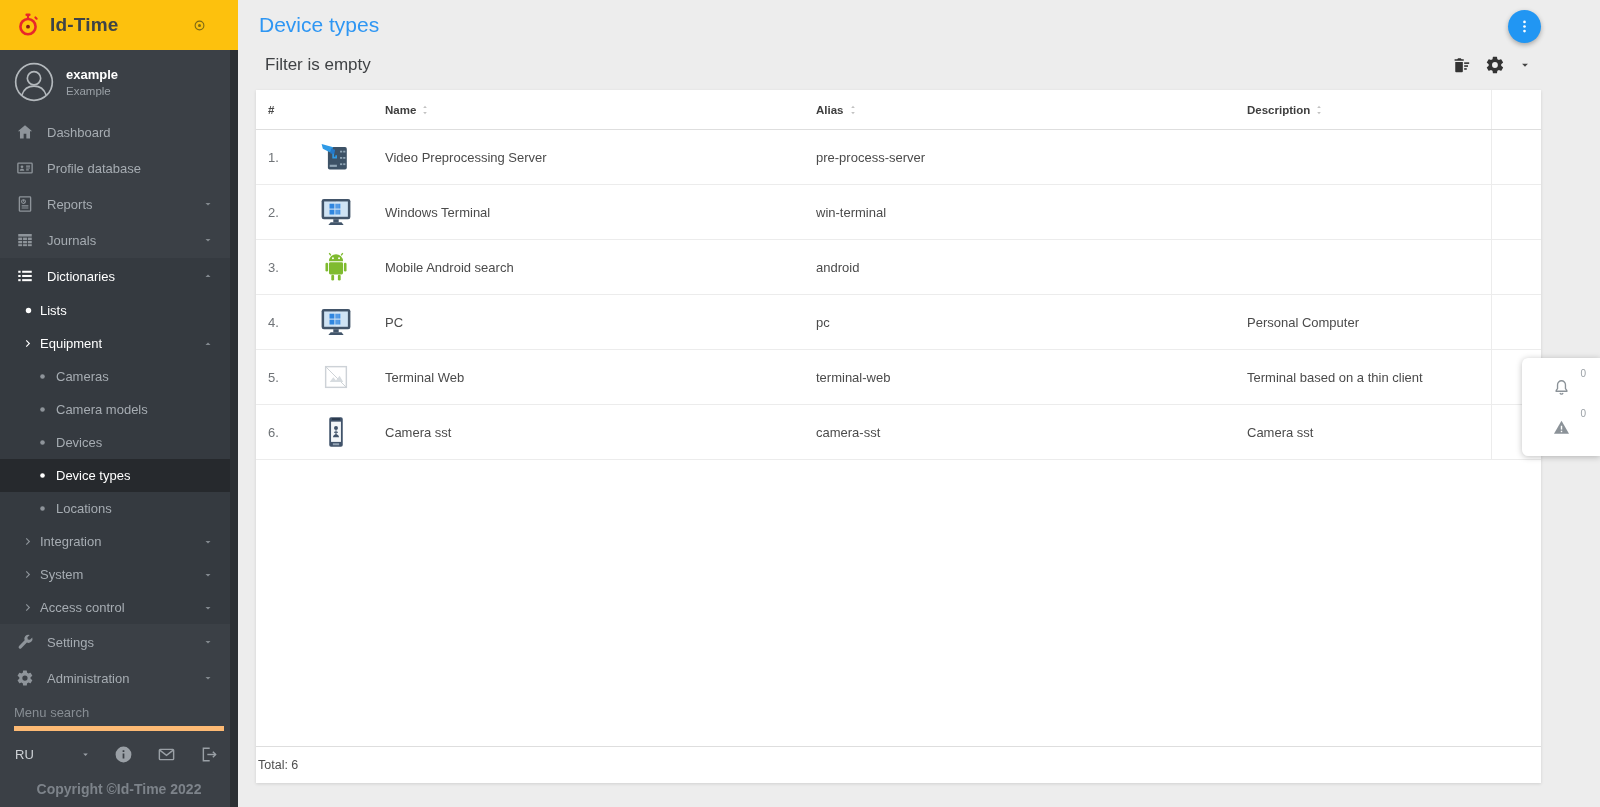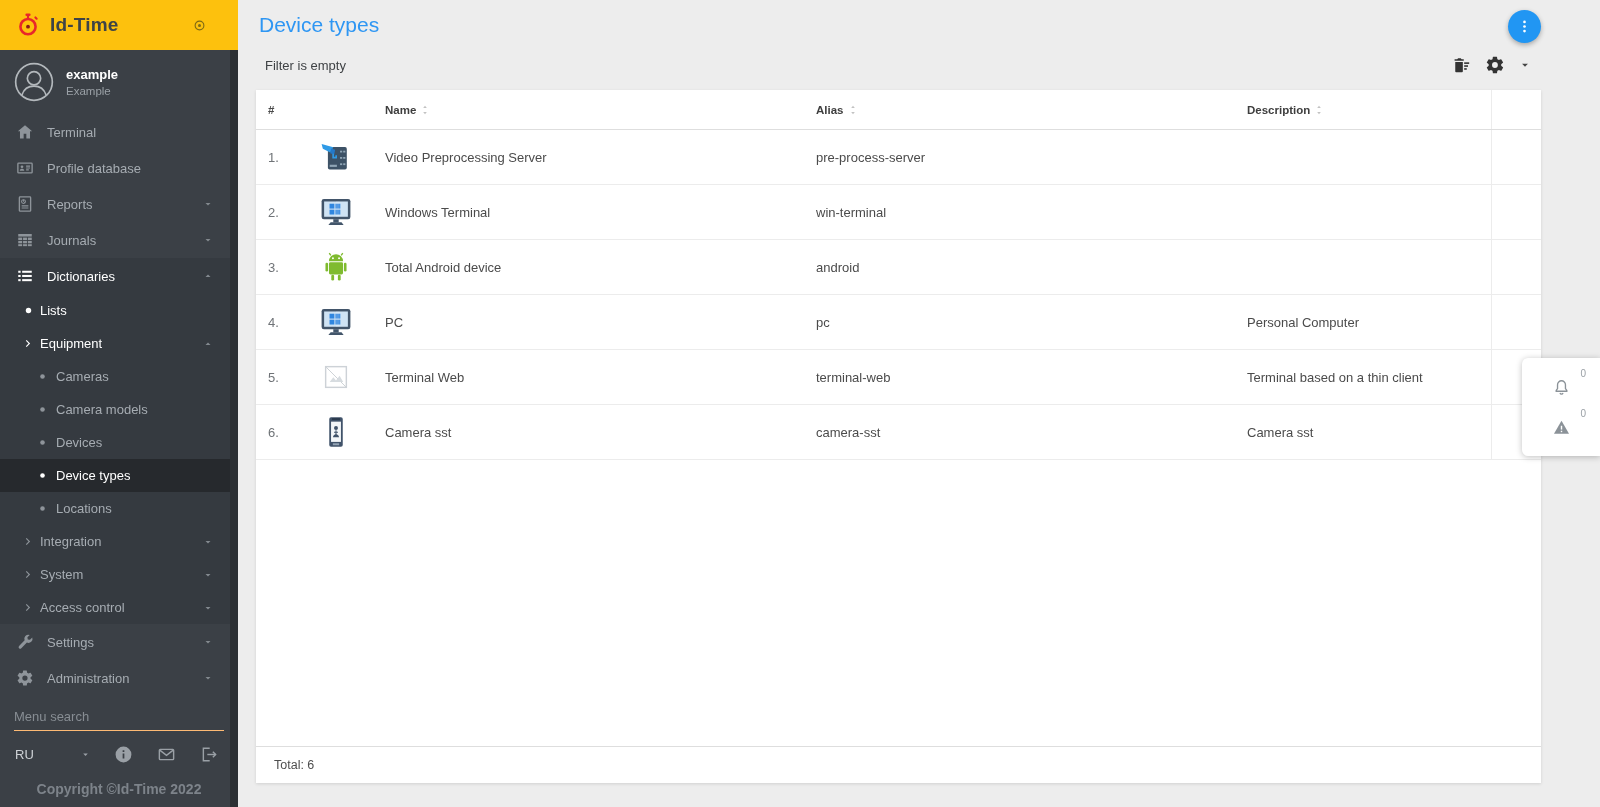--- a/index.html
+++ b/index.html
@@ -30,57 +30,57 @@
   .nav-item.act  { color:#ffffff; }
   .nav-item .mark { color:#8e949a; flex-shrink:0; }
   .nav-item.act .mark { color:#fff; }
   .l0 .mark { width:18px; height:18px; margin-right:13px; }
   .l1 .mark { width:13px; height:13px; margin-right:5px; }
   .l2 .mark { width:11px; height:11px; margin-right:8px; }
   .nav-item .caret { position:absolute; right:16px; width:12px; height:12px; color:#83898f; }
   .lab { white-space:nowrap; }
 
   .menu-search-wrap { padding:6px 14px 4px; flex-shrink:0; }
-  .menu-search { width:100%; background:transparent; border:none; border-bottom:1px solid #fdba74; color:#d6dade; font-size:13px; padding:4px 0 6px; outline:none; font-family:"Liberation Sans", sans-serif; }
+  .menu-search { width:100%; background:transparent; border:none; border-bottom:5px solid #fdba74; color:#d6dade; font-size:13px; padding:4px 0 6px; outline:none; font-family:"Liberation Sans", sans-serif; }
   .menu-search::placeholder { color:#878d93; }
 
   .side-foot { display:flex; align-items:center; padding:10px 20px 8px 15px; gap:0; flex-shrink:0; justify-content:space-between; }
   .lang { display:flex; align-items:center; gap:46px; color:#ced2d6; font-size:13px; cursor:pointer; }
   .caret-sm { width:11px; height:11px; color:#9aa0a6; }
   .foot-icn { width:19px; height:19px; color:#9aa0a6; cursor:pointer; }
   .copyright { text-align:center; font-size:14px; font-weight:bold; color:#7d838a; padding:9px 0 10px; flex-shrink:0; }
 
   
   .main { flex:1; position:relative; height:807px; }
   .page-title { padding:13px 0 0 21px; font-size:21px; color:#2e96f3; }
   .fab { position:absolute; top:10px; right:59px; width:33px; height:33px; border-radius:50%; border:none; background:#2196f3; box-shadow:0 2px 5px rgba(0,0,0,.3); cursor:pointer; display:flex; align-items:center; justify-content:center; }
   .fab .icn { width:17px; height:17px; color:#fff; }
 
   .filter-bar { margin:9px 60px 0 18px; height:38px; display:flex; align-items:center; padding:0 8px 0 9px; }
-  .filter-text { font-size:13px; color:#3f4245; }
+  .filter-text { font-size:17px; color:#3f4245; }
   .filter-bar .spacer { flex:1; }
   .tool { width:20px; height:20px; color:#333; margin-left:15px; cursor:pointer; }
   .caret-tool { width:14px; height:14px; color:#444; margin-left:13px; }
 
   .table-card { position:absolute; left:18px; top:90px; width:1285px; bottom:24px; background:#fff; box-shadow:0 1px 3px rgba(0,0,0,.12); display:flex; flex-direction:column; }
   .thead { display:flex; align-items:center; height:40px; border-bottom:1px solid #dedede; flex-shrink:0; }
   .th { display:flex; align-items:center; font-size:11.5px; font-weight:bold; color:#3e3e3e; height:100%; }
   .trow { display:flex; align-items:center; height:55px; border-bottom:1px solid #ececec; flex-shrink:0; }
   .td { display:flex; align-items:center; font-size:13px; color:#4b4b4b; height:100%; }
   .c-num  { width:45px;  padding-left:12px; color:#6f7377; }
   .c-icon { width:70px;  justify-content:center; }
   .c-name { width:431px; padding-left:14px; }
   .c-alias{ width:431px; padding-left:14px; }
   .c-desc { width:258px; padding-left:14px; }
   .c-end  { width:50px;  border-left:1px solid #ececec; }
   .th.c-num { color:#4a4a4a; }
   .sort { width:12px; height:12px; margin-left:3px; color:#9a9a9a; }
   .row-icn { width:36px; height:36px; }
   .tfill { flex:1; }
-  .tfoot { height:37px; border-top:1px solid #dedede; display:flex; align-items:center; padding-left:18px; font-size:12.5px; color:#4e4e4e; flex-shrink:0; }
+  .tfoot { height:37px; border-top:1px solid #dedede; display:flex; align-items:center; padding-left:2px; font-size:12.5px; color:#4e4e4e; flex-shrink:0; }
 
   .notif { position:absolute; top:358px; right:0; width:78px; background:#fff; border-radius:6px 0 0 6px; box-shadow:0 1px 6px rgba(0,0,0,.25); padding:9px 0; }
   .notif-item { position:relative; height:40px; display:flex; align-items:center; justify-content:center; cursor:pointer; }
   .n-icn { width:19px; height:19px; color:#8b9298; }
   .n-count { position:absolute; top:1px; right:14px; font-size:10px; color:#9aa0a6; }
 </style>
 </head>
 <body>
 
 <aside class="sidebar">
@@ -117,21 +117,21 @@
     </div>
   </div>
 
   <nav class="nav">
       <div class="nav-item l0">
         <span class="icn mark">
           <svg viewBox="0 0 24 24" fill="currentColor">
             <path d="M12 3L2.5 11h2.8v9.5h4.9v-6.2h3.6v6.2h4.9V11h2.8z"></path>
           </svg>
         </span>
-        <span class="lab">Terminal</span>
+        <span class="lab">Dashboard</span>
       </div>
       <div class="nav-item l0">
         <span class="icn mark">
           <svg viewBox="0 0 24 24">
             <rect x="2.5" y="5.5" width="19" height="13" rx="1" fill="none" stroke="currentColor" stroke-width="1.8"></rect>
             <circle cx="8" cy="10.3" r="1.8" fill="currentColor"></circle>
             <path d="M5 15.6c0-1.8 1.6-2.6 3-2.6s3 .8 3 2.6z" fill="currentColor"></path>
             <path d="M13.5 9.5h5.2M13.5 12h5.2M13.5 14.5h3.6" stroke="currentColor" stroke-width="1.4" fill="none"></path>
           </svg>
         </span>
@@ -492,21 +492,21 @@
                   <rect x="28.8" y="15.4" width="2.9" height="9.6" rx="1.4"></rect>
                   <rect x="14.8" y="28.6" width="3.1" height="6.4" rx="1.5"></rect>
                   <rect x="22.1" y="28.6" width="3.1" height="6.4" rx="1.5"></rect>
                 </g>
                 <path d="M14.2 7.2l-1.7-2.7M25.8 7.2l1.7-2.7" stroke="#7fbb2f" stroke-width="1.5" fill="none"></path>
                 <circle cx="16.6" cy="10.4" r="1.1" fill="#fff"></circle>
                 <circle cx="23.4" cy="10.4" r="1.1" fill="#fff"></circle>
               </svg>
             </span>
           </div>
-          <div class="td c-name">Total Android device</div>
+          <div class="td c-name">Mobile Android search</div>
           <div class="td c-alias">android</div>
           <div class="td c-desc"></div>
           <div class="td c-end"></div>
         </div>
         <div class="trow">
           <div class="td c-num">4.</div>
           <div class="td c-icon">
             <span class="icn row-icn">
               <svg viewBox="0 0 40 40">
                 <rect x="4" y="5.5" width="32" height="22.5" rx="2.5" fill="#42556a"></rect>

